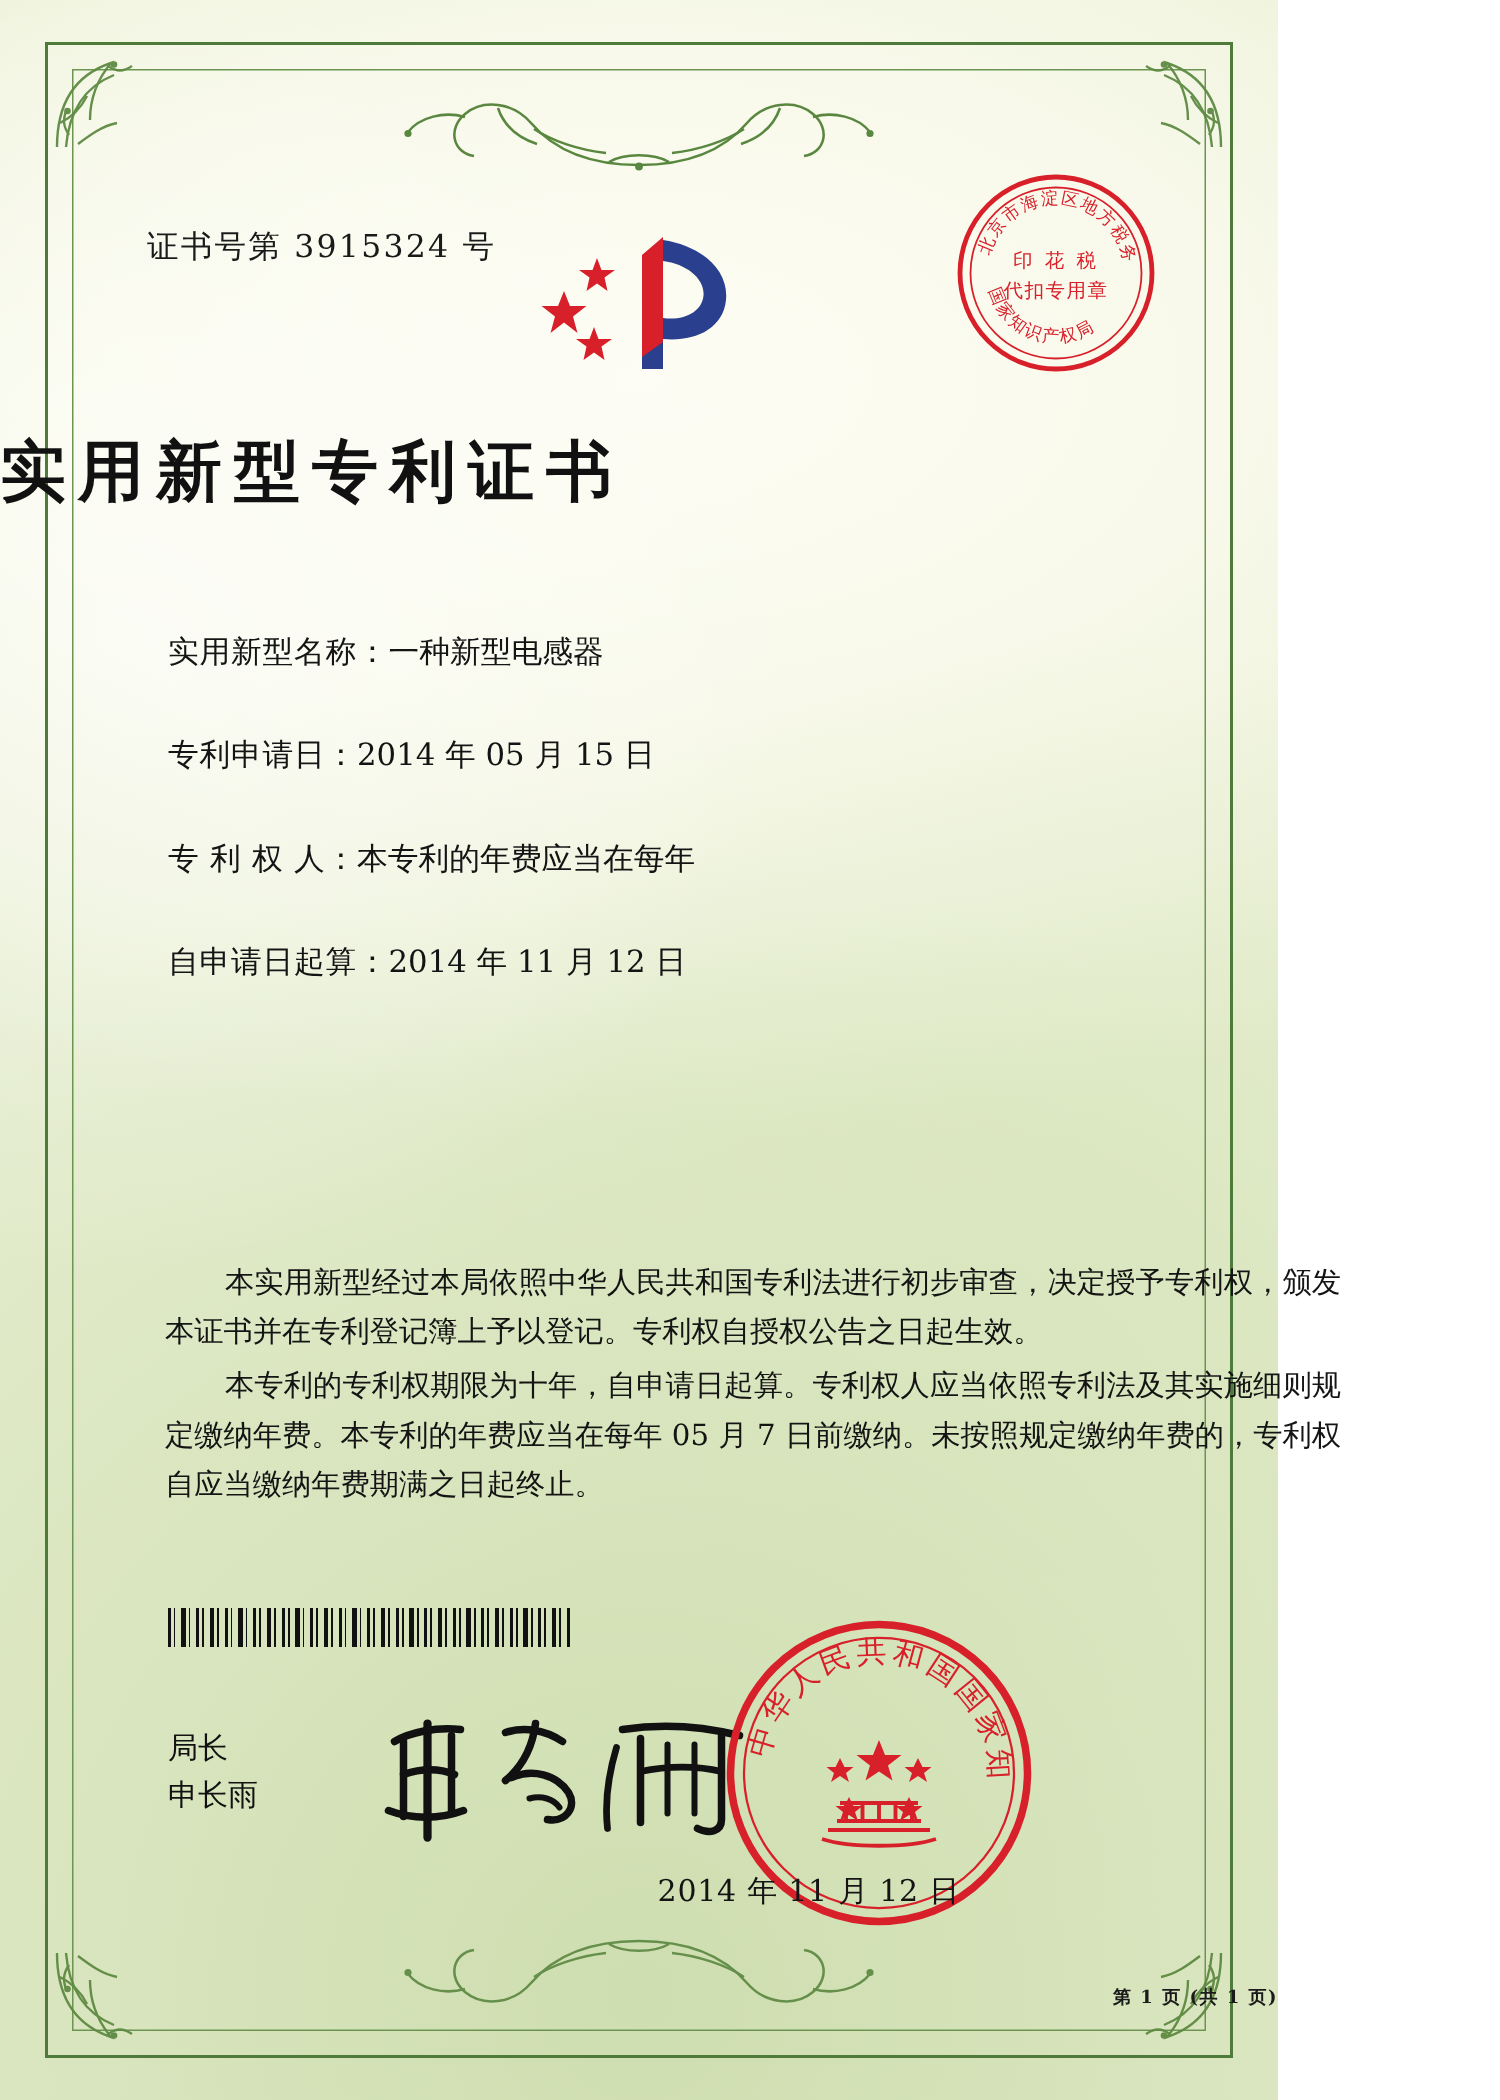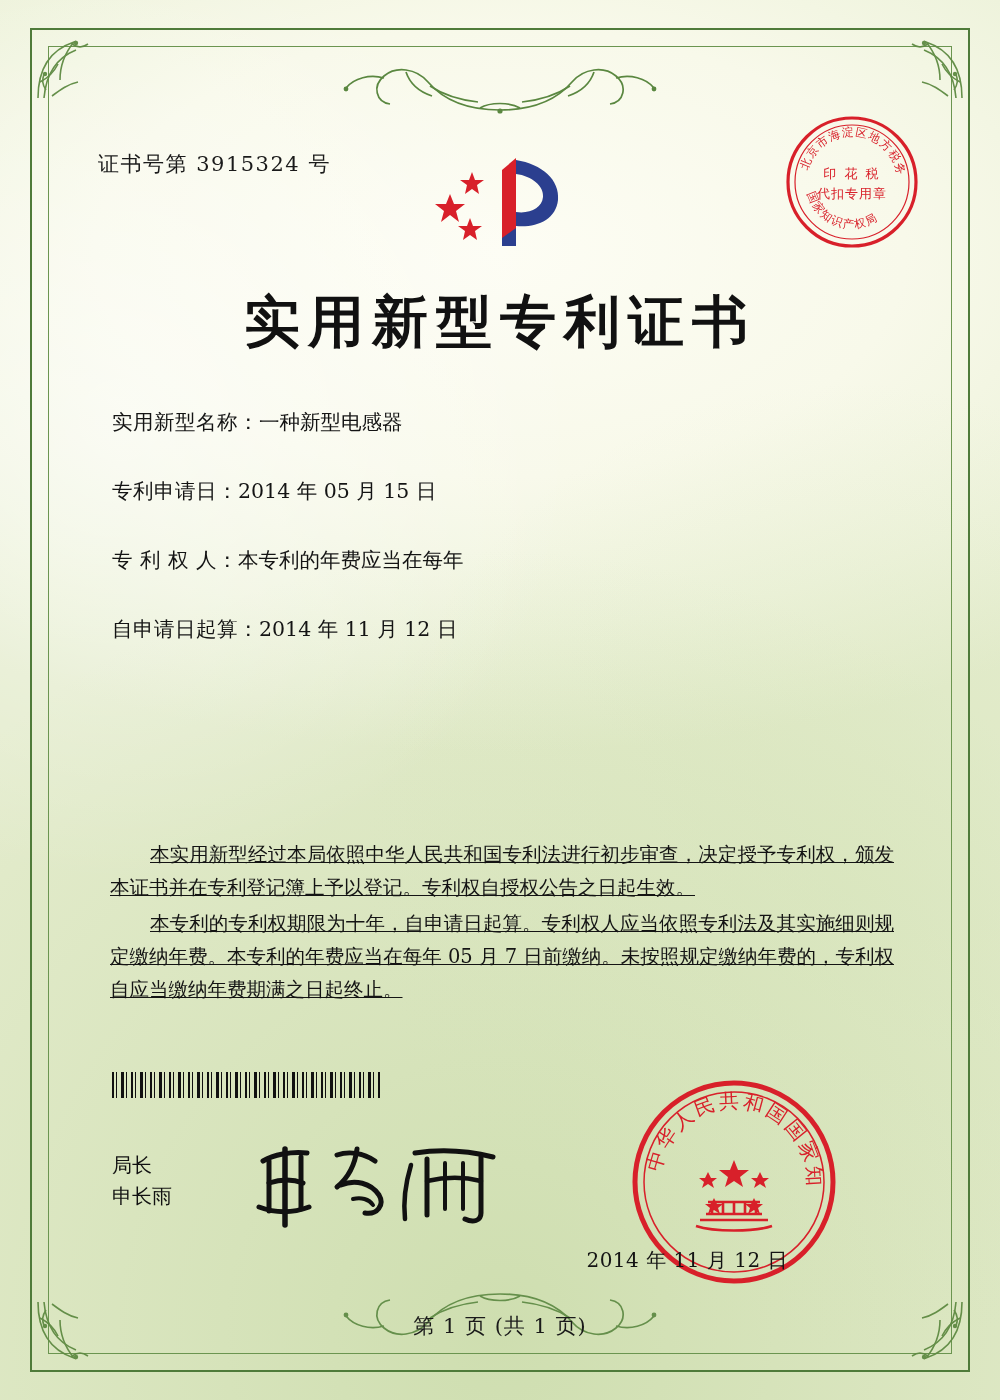--- a/index.html
+++ b/index.html
@@ -9,21 +9,21 @@
   body {
     width: 1000px;
     height: 1400px;
     font-family: "Liberation Serif", serif;
     background: #ffffff;
     overflow: hidden;
   }
 
   .page {
     position: relative;
-    width: 1000px;
+    width: 852px;
     height: 1400px;
     background:
       radial-gradient(ellipse 900px 500px at 50% 18%, #fdfdf4 0%, #f8f9ea 45%, #eef3dc 75%, #e4eccd 100%),
       linear-gradient(180deg, #fbfbf2 0%, #f5f8e6 40%, #e8f0d4 72%, #d7e6bd 100%);
     box-sizing: border-box;
   }
 
   
   .paper-tex {
     position: absolute;
@@ -102,40 +102,40 @@
     transform: translateX(-50%);
     width: 160px;
     height: 115px;
   }
 
   .title {
     position: absolute;
     left: 0;
     right: 0;
     top: 285px;
-    text-align: center;
-    font-size: 56px;
+    text-align: left;
+    font-size: 44px;
     font-weight: bold;
     letter-spacing: 8px;
     color: #111;
     font-family: "DejaVu Serif", serif;
   }
 
   .stamp-tax {
     position: absolute;
     right: 78px;
     top: 112px;
     width: 140px;
     height: 140px;
   }
 
   .fields {
     position: absolute;
     left: 112px;
-    top: 408px;
+    top: 420px;
     width: 790px;
   }
   .field {
     font-size: 20.5px;
     color: #141414;
     margin-bottom: 41px;
     font-family: "DejaVu Serif", serif;
     white-space: nowrap;
   }
   .field .lbl { letter-spacing: 0.5px; }
@@ -143,21 +143,20 @@
   .body-text {
     position: absolute;
     left: 110px;
     top: 838px;
     width: 784px;
     font-size: 19.5px;
     line-height: 33px;
     color: #141414;
     font-family: "DejaVu Serif", serif;
     text-align: justify;
-    text-decoration: underline;
   }
   .body-text p {
     margin: 0 0 3px 0;
     text-indent: 40px;
   }
 
   .barcode {
     position: absolute;
     left: 112px;
     top: 1072px;
@@ -206,25 +205,26 @@
     color: #141414;
     font-family: "DejaVu Serif", serif;
     letter-spacing: 0.5px;
   }
 
   .page-no {
     position: absolute;
     left: 0;
     right: 0;
     bottom: 60px;
-    text-align: center;
-    font-size: 21px;
+    text-align: right;
+    font-size: 12px;
     color: #1a1a1a;
     font-family: "DejaVu Serif", serif;
     letter-spacing: 1px;
+    font-weight: bold;
   }
 </style>
 </head>
 <body>
 
 <div class="page">
   <div class="paper-tex"></div>
 
   <div class="border-outer"></div>
   <div class="border-inner"></div>

